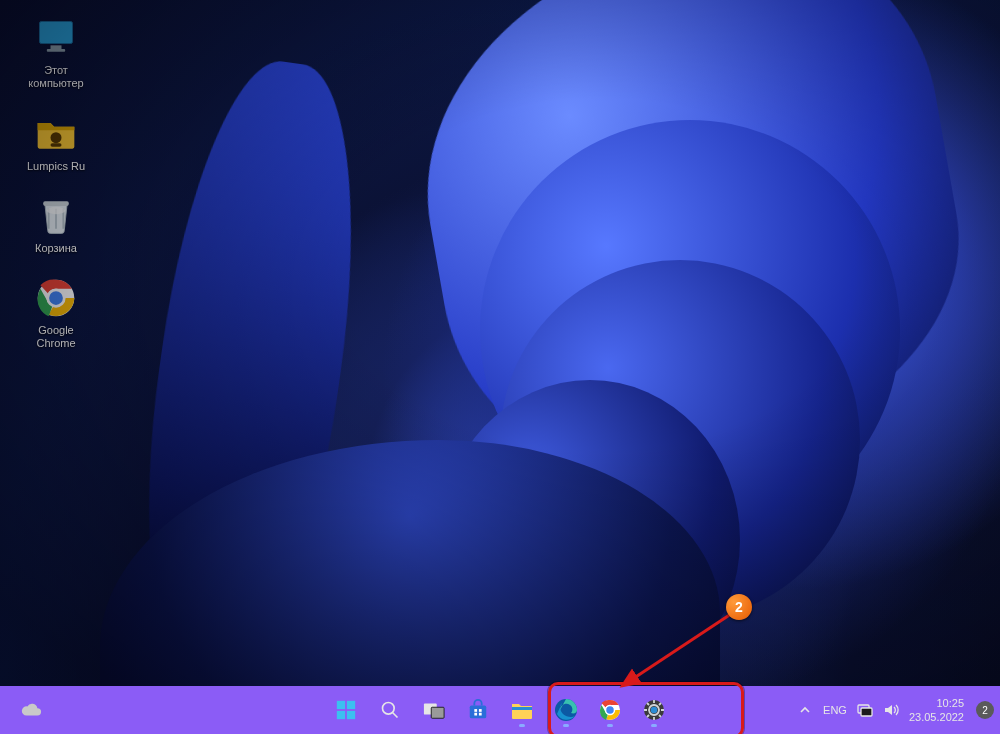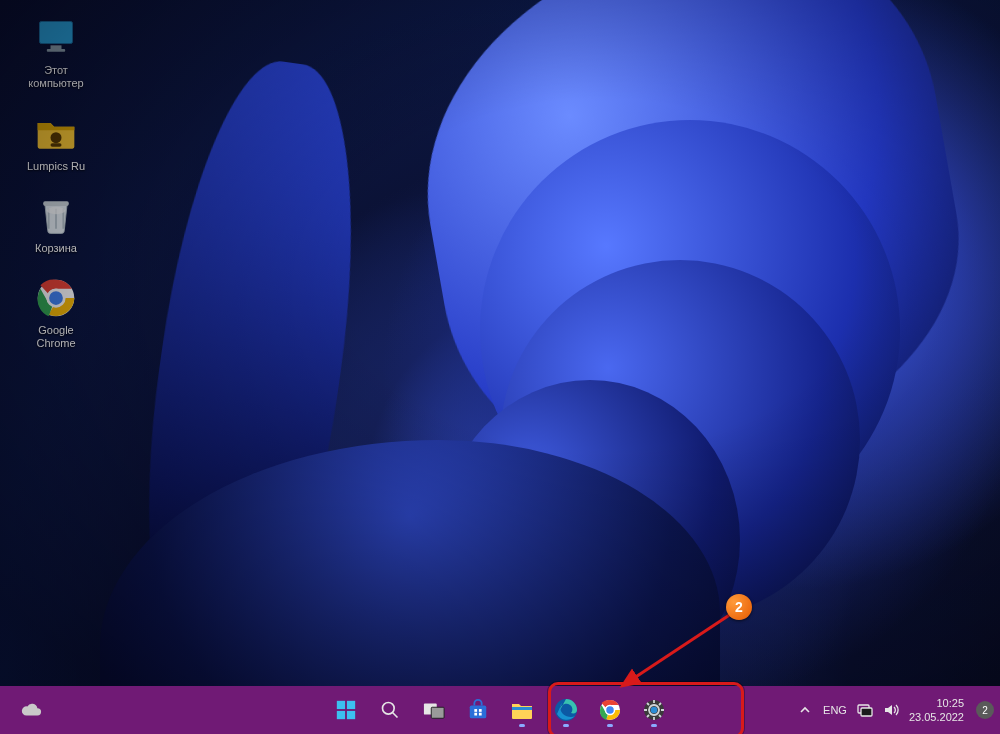--- a/index.html
+++ b/index.html
@@ -22,21 +22,21 @@
   .p6{width:180px;height:620px;left:160px;top:60px;background:linear-gradient(180deg,#2740c8 0%, #0d1760 70%, #04082a);border-radius:80px/300px;transform:rotate(8deg);}
   
   .desktop::after{content:"";position:absolute;inset:0;background:radial-gradient(ellipse at 60% 40%, transparent 30%, rgba(0,0,10,0.55) 90%);}
 
   
   .di{position:absolute;left:18px;width:76px;text-align:center;color:#fff;font-size:11px;line-height:13px;cursor:pointer;text-shadow:0 1px 2px #000;}
   .di .ico{width:44px;height:44px;margin:0 auto 4px auto;}
   .lbl{display:block;}
 
   
-  .taskbar{position:absolute;left:0;right:0;bottom:0;height:48px;background:#701a75;display:flex;align-items:center;}
+  .taskbar{position:absolute;left:0;right:0;bottom:0;height:48px;background:#8b5cf6;display:flex;align-items:center;}
   .tb-center{position:absolute;left:50%;transform:translateX(-50%);display:flex;align-items:center;gap:6px;height:100%;}
   .tb-btn{width:38px;height:38px;display:flex;align-items:center;justify-content:center;border-radius:4px;cursor:pointer;}
   .running{position:relative;}
   .running::after{content:"";position:absolute;bottom:2px;left:50%;transform:translateX(-50%);width:6px;height:3px;border-radius:2px;background:#8aaaff;}
   .tb-right{position:absolute;right:6px;display:flex;align-items:center;gap:10px;height:100%;color:#e6e6e6;font-size:11px;}
   .tb-left{position:absolute;left:12px;display:flex;align-items:center;height:100%;}
   .tray-ico{width:16px;height:16px;display:flex;align-items:center;justify-content:center;}
   .clock{text-align:right;line-height:14px;margin-right:2px;cursor:pointer;}
   .notif-badge{width:18px;height:18px;border-radius:50%;background:#5a5a5a;color:#fff;font-size:10px;display:flex;align-items:center;justify-content:center;cursor:pointer;}
 

